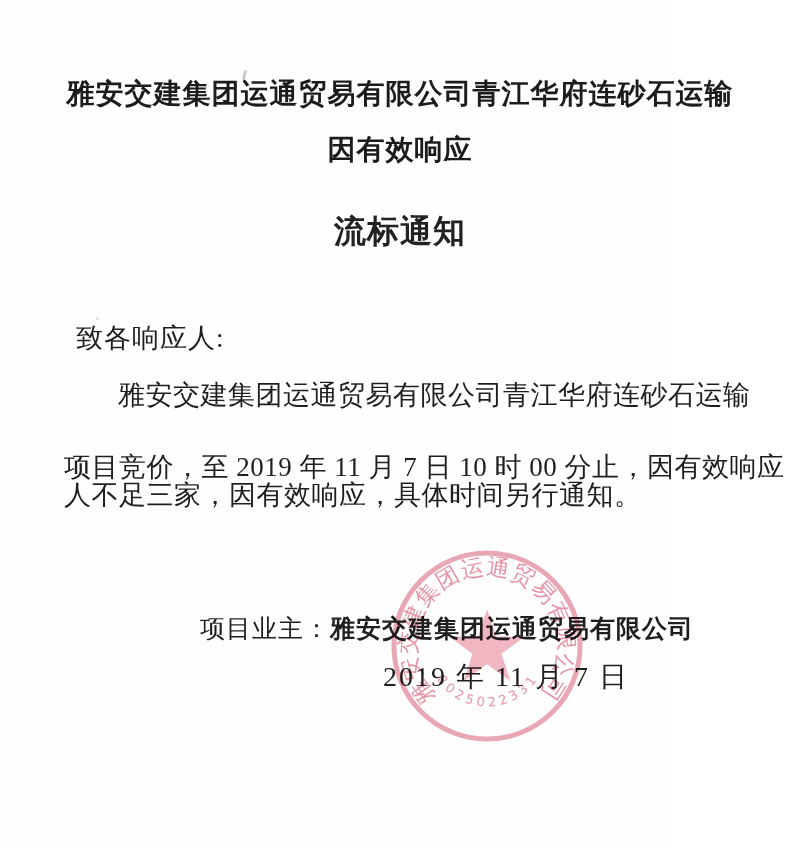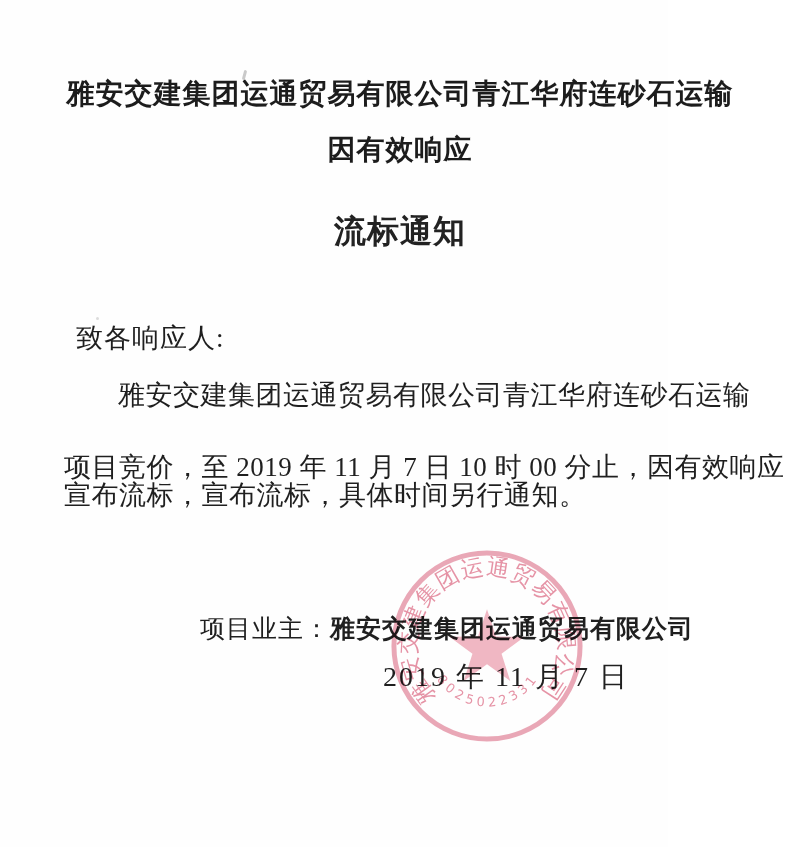--- a/index.html
+++ b/index.html
@@ -88,21 +88,21 @@
     <div>雅安交建集团运通贸易有限公司青江华府连砂石运输</div>
     <div>因有效响应</div>
   </div>
 
   <div class="section-heading">流标通知</div>
 
   <div class="salutation">致各响应人:</div>
 
   <div class="para-line l1">雅安交建集团运通贸易有限公司青江华府连砂石运输</div>
   <div class="para-line l2">项目竞价，至 2019 年 11 月 7 日 10 时 00 分止，因有效响应</div>
-  <div class="para-line l3">宣布流标，宣布流标，具体时间另行通知。</div>
+  <div class="para-line l3">人不足三家，因有效响应，具体时间另行通知。</div>
 
   <div class="owner-line">
     <span>项目业主：</span><span class="owner-name">雅安交建集团运通贸易有限公司</span>
   </div>
 
   <div class="date-line">2019 年 11 月 7 日</div>
 
   <svg class="stamp" width="198" height="198" viewBox="0 0 200 200" xmlns="http://www.w3.org/2000/svg">
     <defs>
       <path id="arcTop" d="M 49.1,150.9 A 72,72 0 1,1 150.9,150.9"></path>

